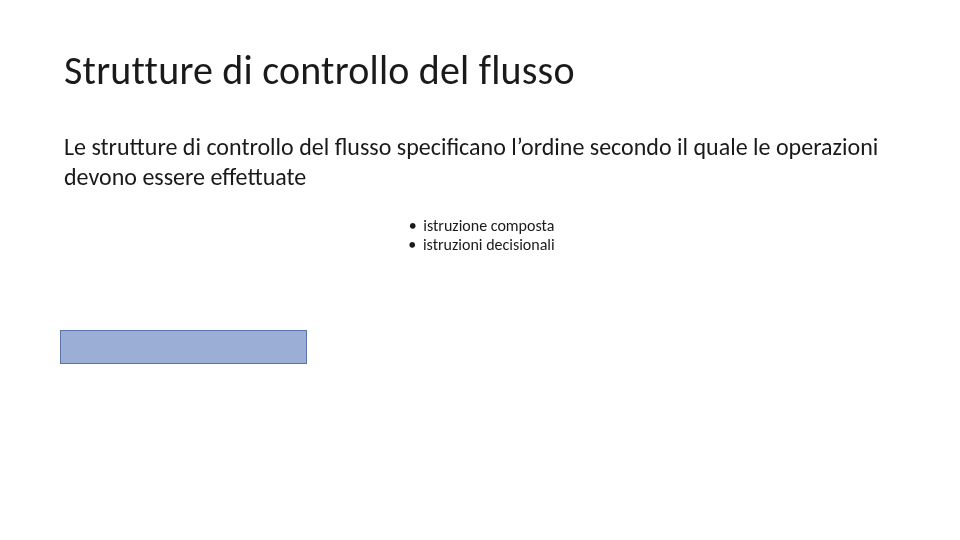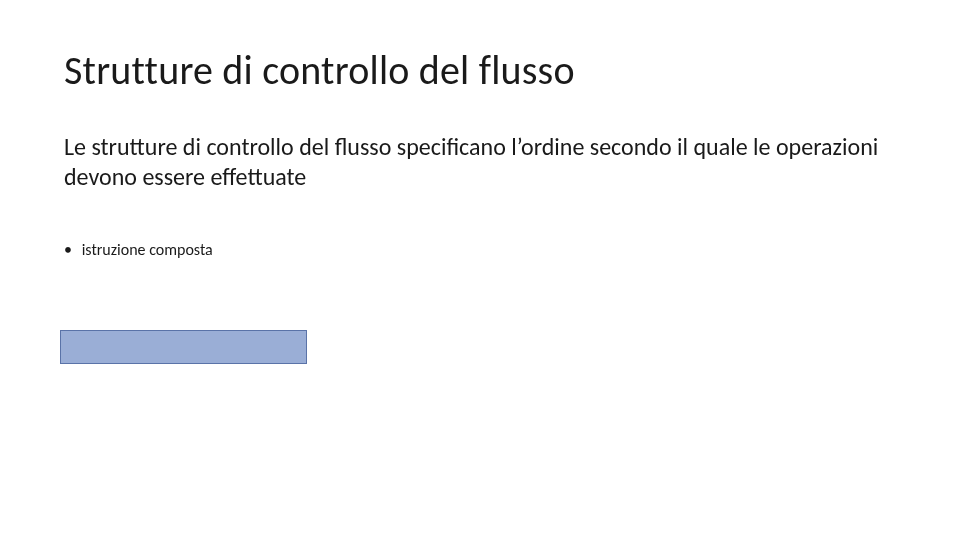--- a/index.html
+++ b/index.html
@@ -23,25 +23,26 @@
     font-size: 40px;
     font-weight: 400;
     letter-spacing: 0.2px;
     margin: 0 0 38px 0;
     line-height: 1.15;
   }
   .body-text {
     font-size: 24px;
     font-weight: 400;
     line-height: 1.25;
-    margin: 0 0 48px 0;
+    margin: 0 0 24px 0;
     max-width: 840px;
   }
   .list-item {
     margin: 0;
+    text-align: center;
   }
   .bullet {
     display: inline-block;
     width: 14px;
   }
   .highlight-box {
     position: absolute;
     left: 60px;
     top: 330px;
     width: 245px;
@@ -64,15 +65,19 @@
 
   <p class="body-text">Le strutture di controllo del flusso specificano l’ordine secondo il quale le operazioni devono essere effettuate</p>
 
   <div class="highlight-box"></div>
 
   <div class="list-wrap">
     <div class="list-item">
       <span class="bullet">•</span>
       <span>istruzione composta</span>
     </div>
+    <div class="list-item">
+      <span class="bullet">•</span>
+      <span>istruzioni decisionali</span>
+    </div>
   </div>
 
 </div>
 
 </body></html>

